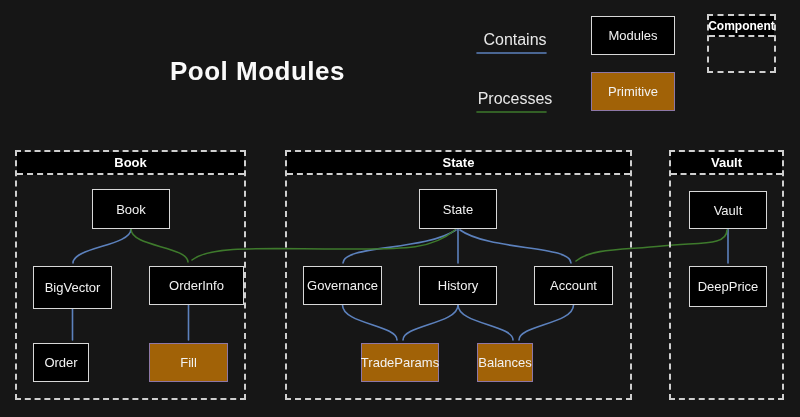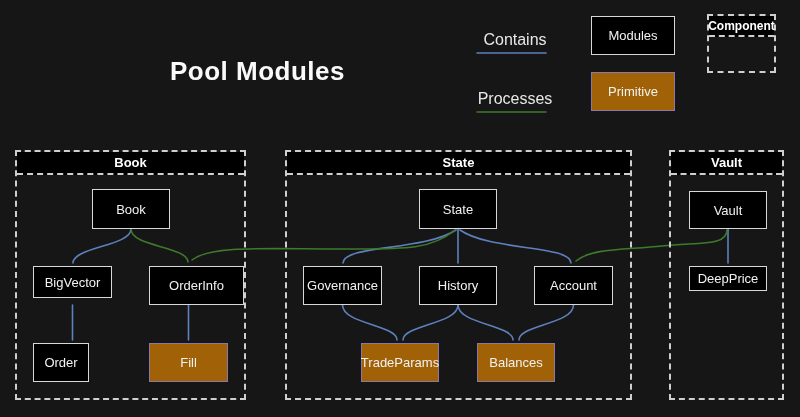--- a/index.html
+++ b/index.html
@@ -70,28 +70,28 @@
     <div class="bar">Book</div>
   </div>
   <div class="container" style="left:285px;top:150px;width:347px;height:250px;">
     <div class="bar">State</div>
   </div>
   <div class="container" style="left:669px;top:150px;width:115px;height:250px;">
     <div class="bar">Vault</div>
   </div>
 
   <div class="node" style="left:92px;top:189px;width:78px;height:40px;">Book</div>
-  <div class="node" style="left:33px;top:266px;width:79px;height:32px;">BigVector</div>
+  <div class="node" style="left:33px;top:266px;width:79px;height:43px;">BigVector</div>
   <div class="node" style="left:149px;top:266px;width:95px;height:39px;">OrderInfo</div>
   <div class="node" style="left:33px;top:343px;width:56px;height:39px;">Order</div>
   <div class="node primitive" style="left:149px;top:343px;width:79px;height:39px;">Fill</div>
 
   <div class="node" style="left:419px;top:189px;width:78px;height:40px;">State</div>
   <div class="node" style="left:303px;top:266px;width:79px;height:39px;">Governance</div>
   <div class="node" style="left:534px;top:266px;width:79px;height:39px;">Account</div>
   <div class="node" style="left:419px;top:266px;width:78px;height:39px;">History</div>
   <div class="node primitive" style="left:361px;top:343px;width:78px;height:39px;">TradeParams</div>
-  <div class="node primitive" style="left:477px;top:343px;width:78px;height:39px;">Balances</div>
+  <div class="node primitive" style="left:477px;top:343px;width:56px;height:39px;">Balances</div>
 
   <div class="node" style="left:689px;top:191px;width:78px;height:38px;">Vault</div>
-  <div class="node" style="left:689px;top:266px;width:78px;height:25px;">DeepPrice</div>
+  <div class="node" style="left:689px;top:266px;width:78px;height:41px;">DeepPrice</div>
 
 </div>
 
 </body></html>

